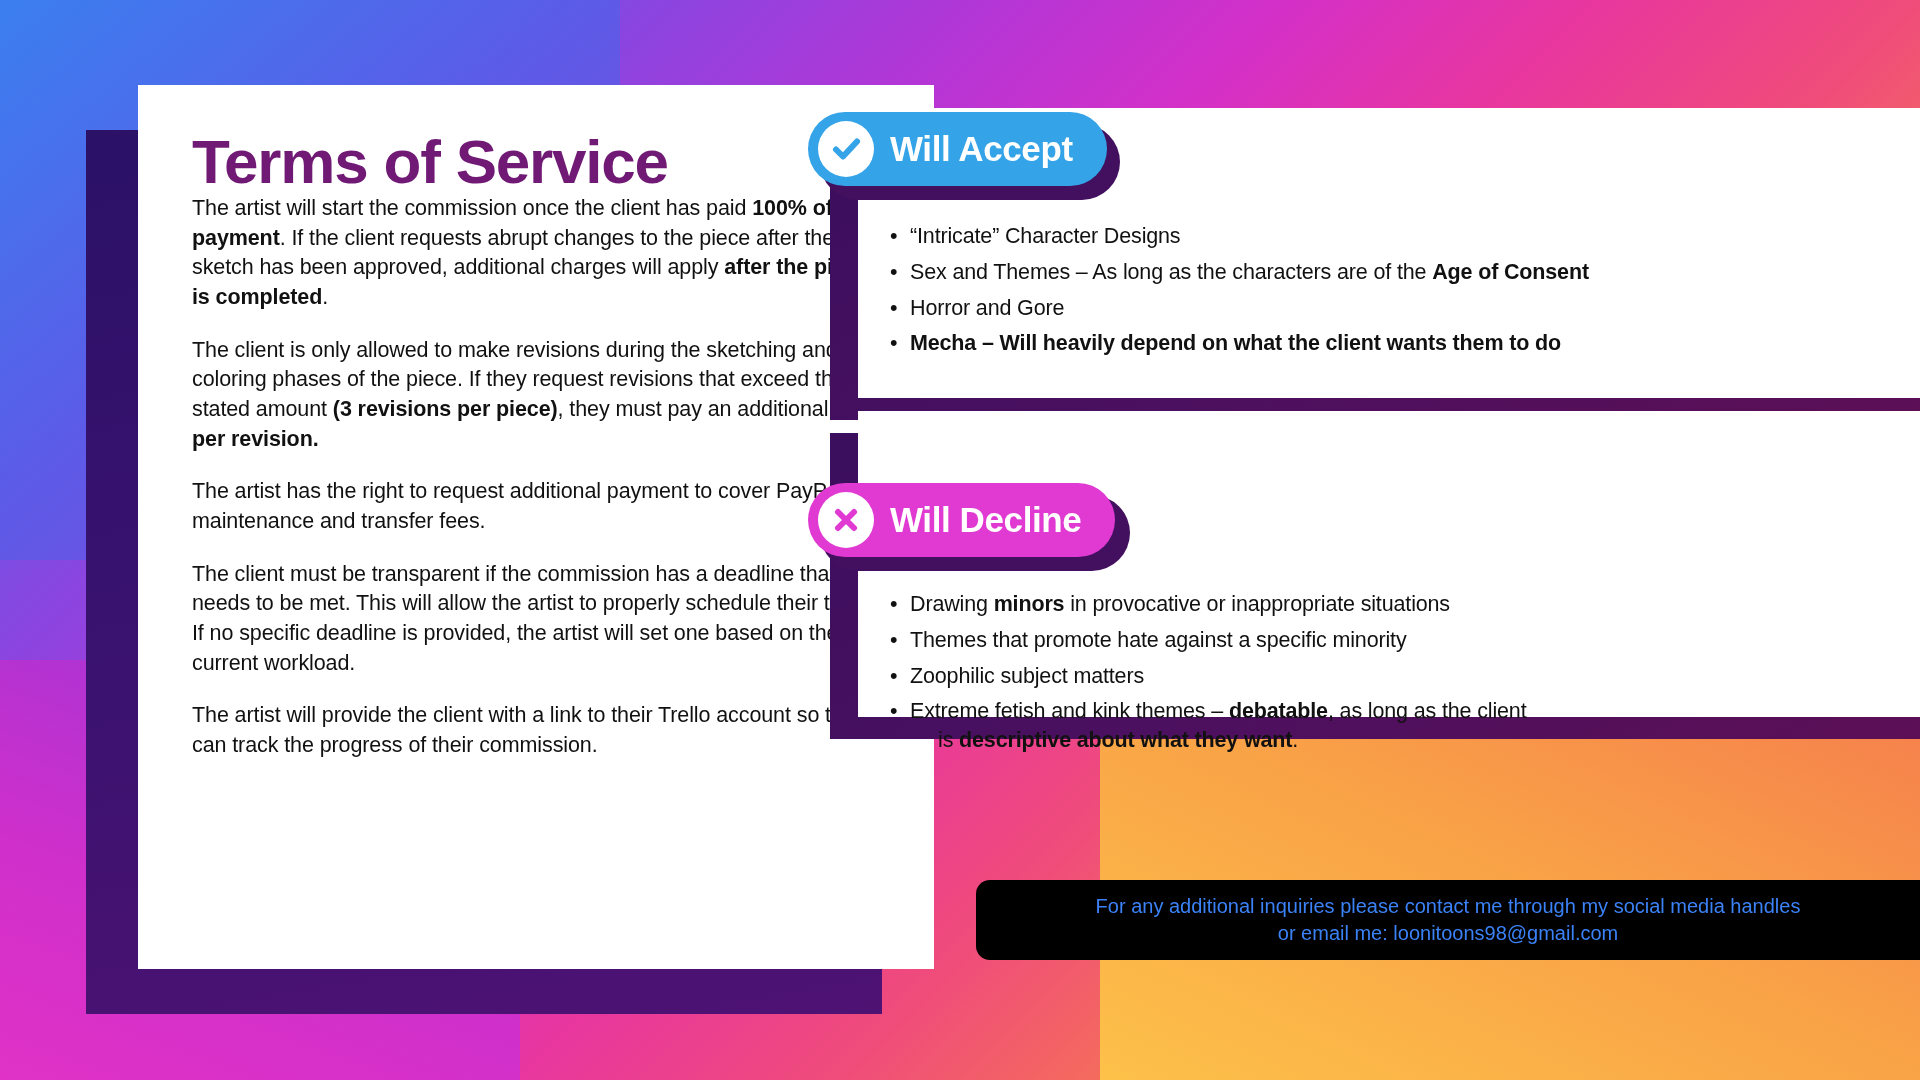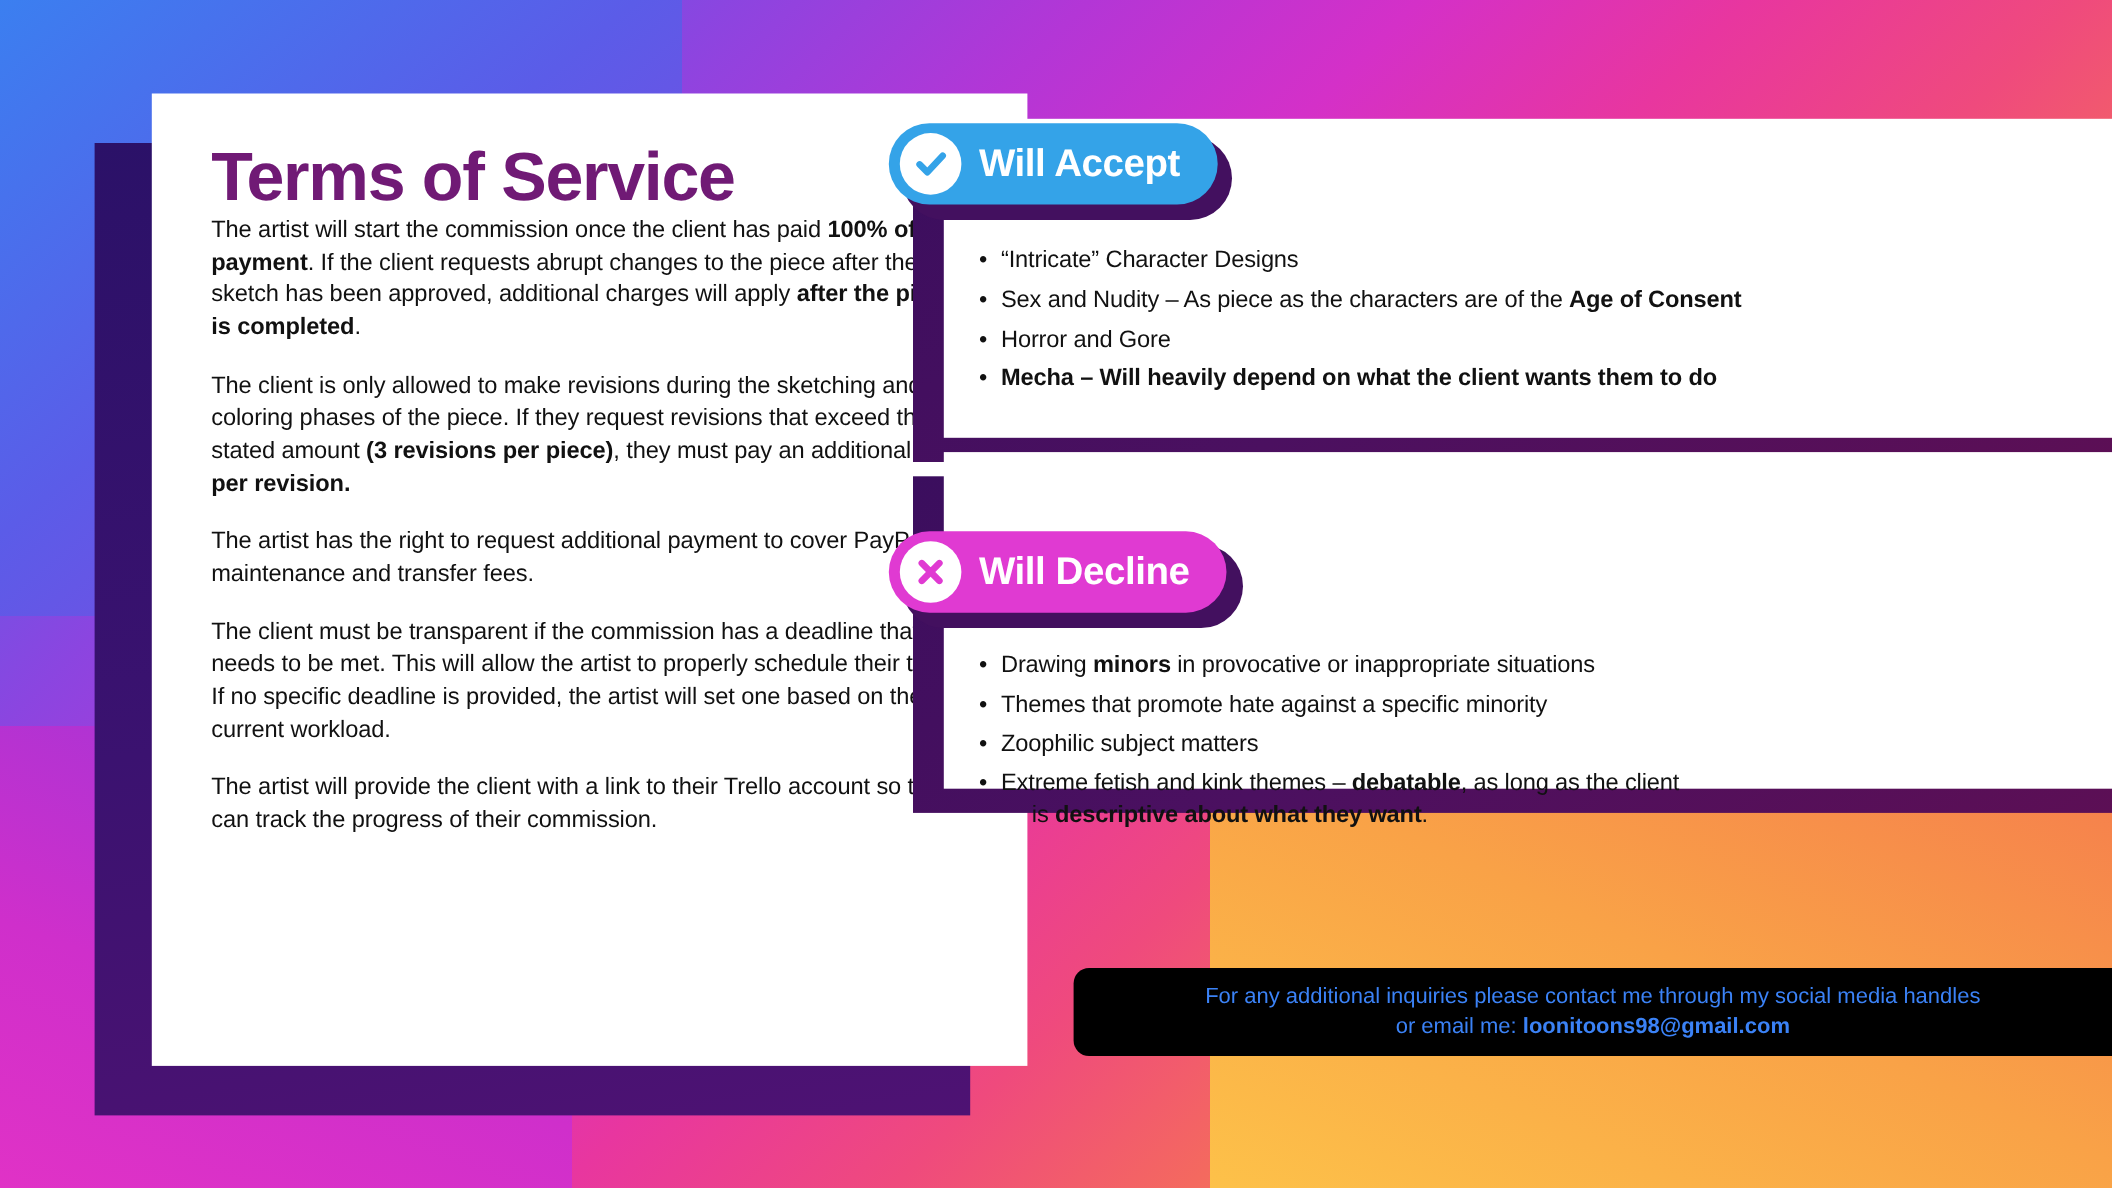--- a/index.html
+++ b/index.html
@@ -167,21 +167,21 @@
     display: flex;
     flex-direction: column;
     align-items: center;
     justify-content: center;
     color: #3b82f6;
     font-size: 20px;
     line-height: 1.35;
     text-align: center;
     padding: 0 24px;
   }
-  #footer-bar b { font-weight: 700; }
+  #footer-bar b { font-weight: 400; }
 </style>
 </head>
 <body>
 
 <div id="canvas">
 
   <div id="bg-tl"></div>
   <div id="bg-bl"></div>
   <div id="bg-br"></div>
 
@@ -209,21 +209,21 @@
         <span class="badge-icon">
           <svg width="40" height="40" viewBox="0 0 40 40" aria-hidden="true">
             <path d="M10 20.5 L17 27.5 L31 12.5" fill="none" stroke="#34a3e8" stroke-width="6" stroke-linecap="round" stroke-linejoin="round"></path>
           </svg>
         </span>
         <span class="badge-label">Will Accept</span>
       </div>
 
       <ul class="panel-list" id="accept-list" style="left:-90px; top:222px;">
           <li><span>“Intricate” Character Designs</span></li>
-          <li><span>Sex and Nudity – As piece as the characters are of the </span><b>Age of Consent</b></li>
+          <li><span>Sex and Themes – As long as the characters are of the </span><b>Age of Consent</b></li>
           <li><span>Horror and Gore</span></li>
           <li><b>Mecha – Will heavily depend on what the client wants them to do</b></li>
         </ul>
     </div>
 
     <div class="panel-wrap">
       <div class="panel-shadow" style="left:-150px; top:433px; width:1090px; height:306px;"></div>
       <div class="panel-body" style="left:-122px; top:411px; width:1062px; height:306px;"></div>
 
       <div class="badge-shadow" style="left:-160px; top:495px; width:310px; height:76px;"></div>

